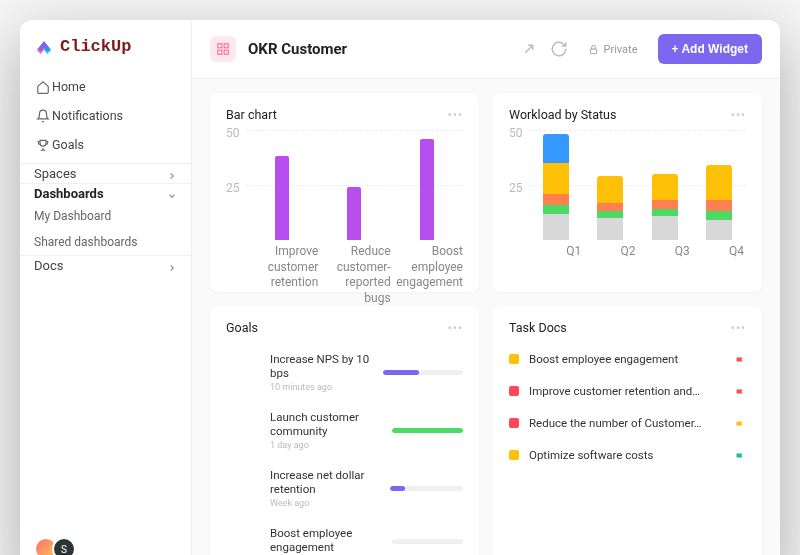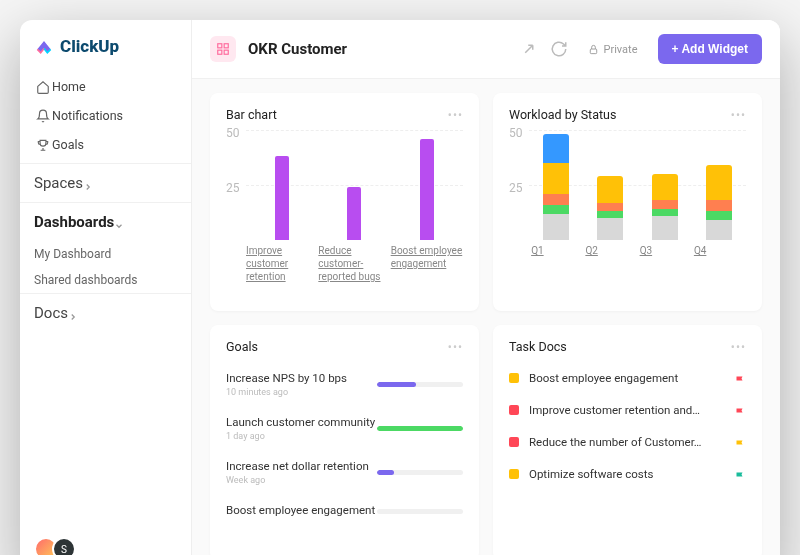--- a/index.html
+++ b/index.html
@@ -28,38 +28,39 @@
   flex-direction: column;
   position: relative;
 }
 .logo {
   display: flex;
   align-items: center;
   padding: 16px 14px 12px;
   gap: 6px;
 }
 .logo-mark { width: 20px; height: 20px; }
-.logo-text { font-size: 17px; font-weight: 800; color: #0c4a6e; }
+.logo-text { font-size: 17px; font-weight: 800; color: #7f1d1d; font-family: Liberation Mono, monospace; }
 .nav { padding: 4px 8px; }
 .nav-item {
   display: flex;
   align-items: center;
   gap: 2px;
   padding: 7px 8px;
   font-size: 12.5px;
   color: #444;
   cursor: pointer;
   border-radius: 4px;
 }
 .nav-icon { width: 14px; height: 14px; color: #666; flex-shrink: 0; }
 .section {
   display: flex;
   align-items: center;
-  padding: 10px 14px;
-  font-size: 15px;
+  justify-content: space-between;
+  padding: 2px 14px;
+  font-size: 13px;
   color: #444;
   cursor: pointer;
   border-top: 1px solid #f0f0f0;
 }
 .section.fw { font-weight: 700; color: #222; }
 .chev { width: 10px; height: 10px; color: #999; }
 .sub-item { padding: 6px 14px; font-size: 12px; color: #666; cursor: pointer; }
 .avatars {
   margin-top: auto;
   padding: 14px;
@@ -120,30 +121,30 @@
 .card-title { font-size: 12.5px; font-weight: 400; color: #222; }
 .card-menu { color: #ccc; font-size: 12px; cursor: pointer; letter-spacing: 1px; }
 
 
 .chart-wrap { position: relative; height: 148px; }
 .y-tick { position: absolute; left: 0; font-size: 12px; color: #bbb; }
 .grid-line { position: absolute; left: 20px; right: 0; border-top: 1px dashed #eee; }
 .bars { position: absolute; left: 20px; right: 0; top: 0; height: 110px; display: flex; justify-content: space-around; align-items: flex-end; }
 .bar { width: 14px; border-radius: 2px 2px 0 0; }
 .x-labels { position: absolute; left: 20px; right: 0; top: 114px; display: flex; justify-content: space-around; }
-.x-label { font-size: 10px; color: #888; text-align: left; width: 74px; line-height: 1.3; text-decoration: underline; }
+.x-label { font-size: 12px; color: #888; text-align: right; width: 74px; line-height: 1.3; }
 
 
 .stack-bars { position: absolute; left: 20px; right: 0; top: 0; height: 110px; display: flex; justify-content: space-around; align-items: flex-end; }
 .stack { width: 26px; display: flex; flex-direction: column-reverse; border-radius: 3px 3px 0 0; overflow: hidden; }
 .seg { width: 100%; }
 
 
 .goal-row { display: flex; align-items: center; justify-content: space-between; padding: 9px 0; }
-.goal-left { min-width: 0; }
+.goal-left { min-width: 0; margin-left: 44px; }
 .goal-name { font-size: 11.5px; color: #333; }
 .goal-time { font-size: 9px; color: #bbb; margin-top: 2px; }
 .goal-prog { width: 86px; height: 5px; background: #f0f0f0; border-radius: 3px; overflow: hidden; }
 .goal-fill { height: 100%; border-radius: 3px; }
 
 
 .task-row { display: flex; align-items: center; gap: 10px; padding: 9px 0; }
 .task-sq { width: 10px; height: 10px; border-radius: 2px; flex-shrink: 0; }
 .task-name { font-size: 11.5px; color: #333; flex: 1; white-space: nowrap; overflow: hidden; text-overflow: ellipsis; }
 .task-flag { width: 12px; height: 12px; flex-shrink: 0; }

